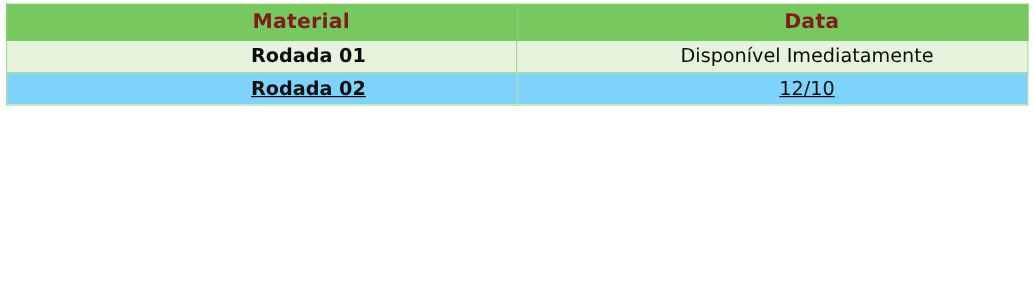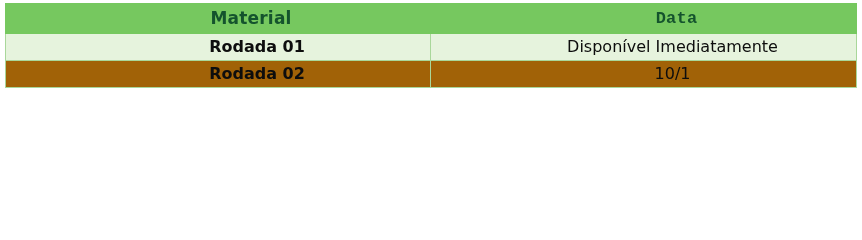--- a/index.html
+++ b/index.html
@@ -31,38 +31,37 @@
     border-collapse: collapse;
     table-layout: fixed;
     background: #ffffff;
   }
 
   table.schedule col.col-material { width: 425px; }
   table.schedule col.col-data     { width: 426px; }
 
   table.schedule thead th {
     background: #76c85f;
-    color: #14532d;
+    color: #7f1d1d;
     font-weight: bold;
     font-size: 17px;
     height: 29px;
     line-height: 29px;
     padding: 0;
     margin: 0;
     border: 1px solid #76c85f;
     text-align: center;
     letter-spacing: 0.2px;
   }
   table.schedule thead th.th-material {
     border-right: 1px solid #76c85f;
     padding-left: 66px;
   }
   table.schedule thead th.th-data {
     padding-left: 66px;
-    font-family: Liberation Mono, monospace;
   }
 
   table.schedule tbody td {
     height: 26px;
     line-height: 26px;
     padding: 0;
     margin: 0;
     font-size: 16px;
     color: #0d0d0d;
     border: 1px solid #a9d79a;
@@ -77,21 +76,22 @@
   }
   table.schedule tbody td.cell-data {
     font-weight: normal;
     padding-left: 58px;
   }
 
   table.schedule tbody tr.row-shaded td {
     background: #e6f3dd;
   }
   table.schedule tbody tr.row-plain td {
-    background: #a16207;
+    background: #7dd3fc;
+    text-decoration: underline;
   }
 </style>
 </head>
 <body>
 
 <div id="schedule-wrap">
   <table class="schedule">
     <colgroup>
       <col class="col-material">
       <col class="col-data">
@@ -102,17 +102,17 @@
         <th class="th-data">Data</th>
       </tr>
     </thead>
     <tbody>
       <tr class="row-shaded">
         <td class="cell-material">Rodada 01</td>
         <td class="cell-data">Disponível Imediatamente</td>
       </tr>
       <tr class="row-plain">
         <td class="cell-material">Rodada 02</td>
-        <td class="cell-data">10/1</td>
+        <td class="cell-data">12/10</td>
       </tr>
     </tbody>
   </table>
 </div>
 
 </body></html>

